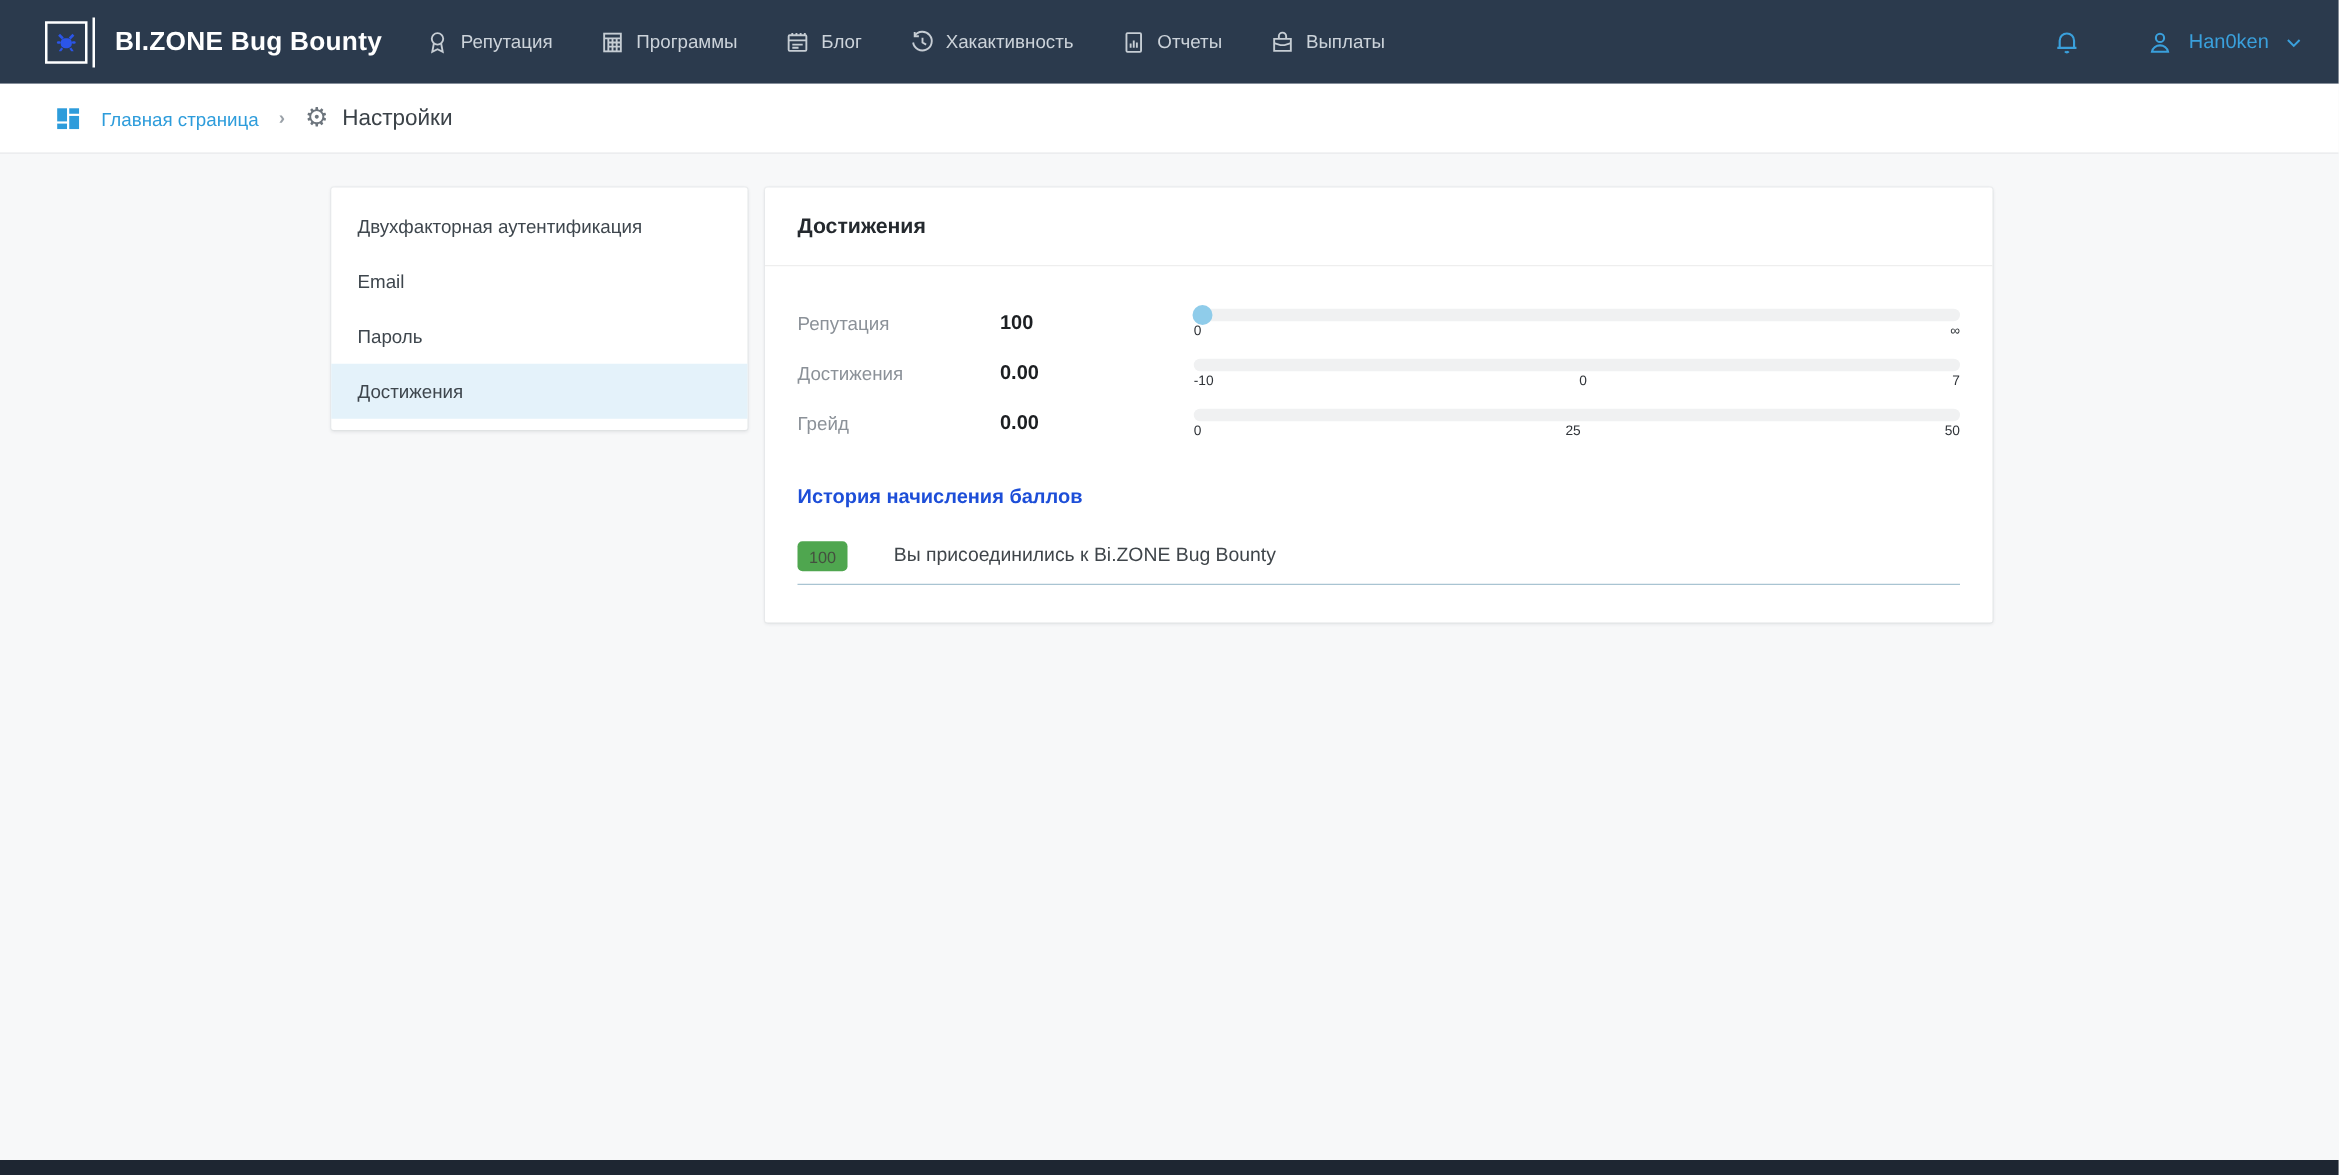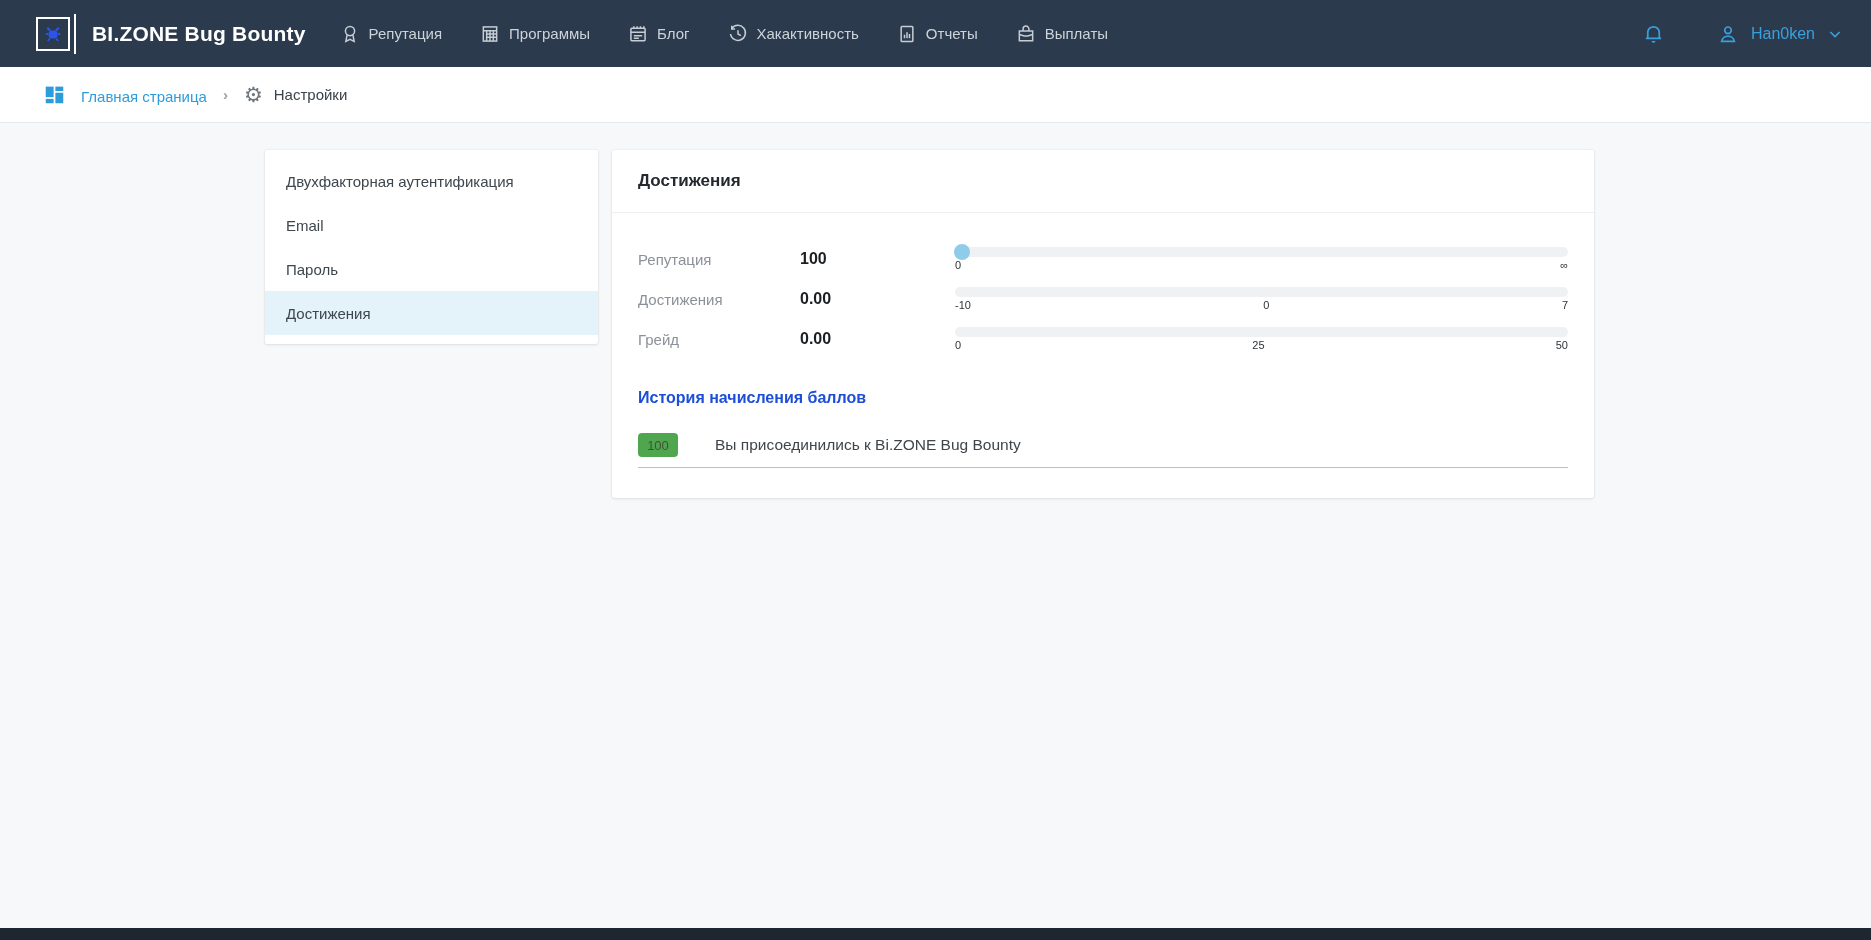--- a/index.html
+++ b/index.html
@@ -42,21 +42,21 @@
   
   .breadcrumb-bar {
     height: 56px; background: #ffffff; border-bottom: 1px solid #e6e8ea;
     display: flex; align-items: center; padding: 0 44px;
   }
   .crumb-home { display: flex; align-items: flex-end; gap: 16px; cursor: pointer; }
   .crumb-link { color: #2d9cdb; font-size: 15px; }
   .crumb-sep { color: #9aa1a8; font-size: 15px; margin: 0 16px; font-weight: bold; }
   .crumb-current-wrap { display: flex; align-items: center; gap: 11px; }
   .gear-glyph { font-size: 21px; color: #6d757d; line-height: 1; }
-  .crumb-current { color: #3b4248; font-size: 15px; }
+  .crumb-current { color: #3b4248; font-size: 18px; }
 
   
   .content { position: relative; width: 100%; height: 805px; }
 
   .card {
     background: #ffffff; border-radius: 2px;
     box-shadow: 0 1px 3px rgba(40,50,60,.10), 0 0 0 1px rgba(40,50,60,.03);
     position: absolute;
   }
   .sidebar-card { left: 265px; top: 27px; width: 333px; padding: 9px 0; }

